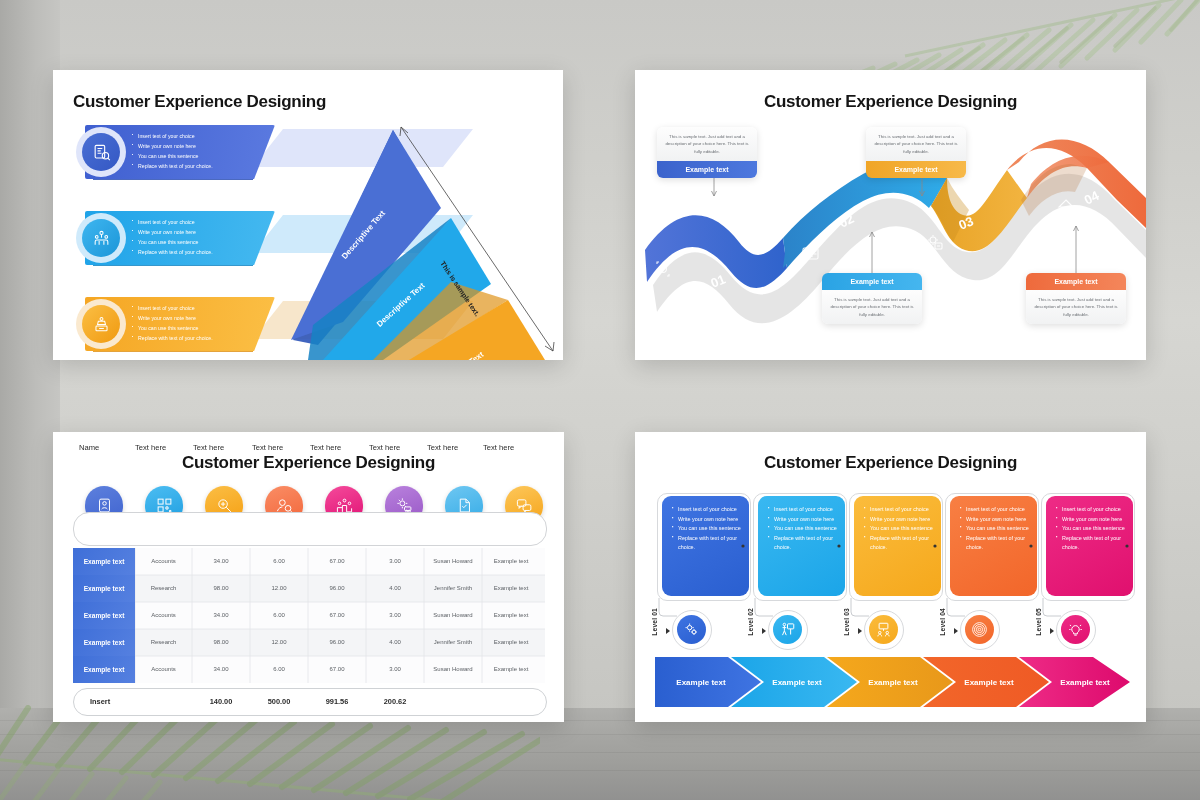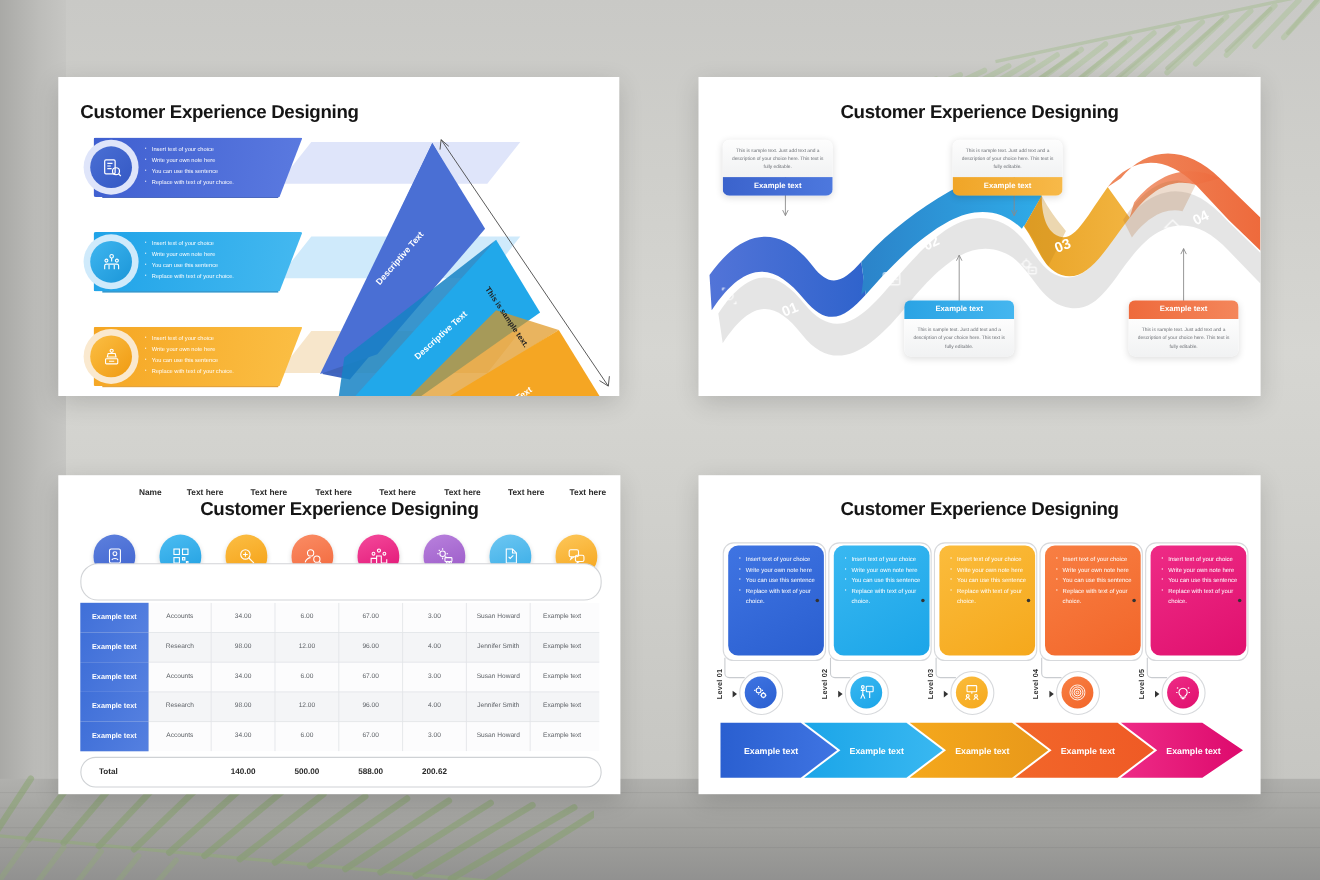--- a/index.html
+++ b/index.html
@@ -67,22 +67,22 @@
   .s2-body{background:linear-gradient(180deg,#fdfdfd,#f1f2f3);padding:6px 7px;
     text-align:center;color:#6a6e73;font-size:4.4px;line-height:7.4px;}
   .s2-lbl{color:#fff;font-weight:bold;font-size:7px;text-align:center;padding:5px 0;}
 
   
   .t3-circ{position:absolute;width:38px;height:38px;border-radius:50% 50% 46% 46%;
     display:flex;align-items:center;justify-content:center;
     box-shadow:0 2px 5px rgba(0,0,0,.17);}
   .t3-head{position:absolute;left:20px;top:510px;height:32px;
     border:1px solid #d2d4d7;border-radius:16px;background:#fff;z-index:5;}
-  .t3-hc{position:absolute;font-weight:bold;font-size:7.6px;color:#2b2b2b;
-    text-align:right;top:11px;}
+  .t3-hc{position:absolute;font-weight:normal;font-size:7.6px;color:#2b2b2b;
+    text-align:left;top:11px;}
   .t3-cell{position:absolute;font-size:6px;color:#5d6166;text-align:center;}
   .t3-name{position:absolute;color:#fff;font-weight:bold;font-size:6.6px;
     display:flex;align-items:center;justify-content:center;}
   .t3-total{position:absolute;border:1px solid #cfd2d5;border-radius:14px;background:#fff;}
   .t3-tt{position:absolute;font-weight:bold;font-size:7.4px;color:#2b2b2b;}
 
   
   .s4-out{position:absolute;border:1px solid #d7d9dc;border-radius:10px;}
   .s4-box{position:absolute;border-radius:9px;padding:9px 8px 8px 8px;box-sizing:border-box;}
   .s4-box ul{margin:0;padding:0;list-style:none;}
@@ -515,24 +515,24 @@
 
   <div class="t3-cell" style="left:82px;top:234px;width:57px;">Accounts</div>
   <div class="t3-cell" style="left:139px;top:234px;width:58px;">34.00</div>
   <div class="t3-cell" style="left:197px;top:234px;width:58px;">6.00</div>
   <div class="t3-cell" style="left:255px;top:234px;width:58px;">67.00</div>
   <div class="t3-cell" style="left:313px;top:234px;width:58px;">3.00</div>
   <div class="t3-cell" style="left:371px;top:234px;width:58px;">Susan Howard</div>
   <div class="t3-cell" style="left:429px;top:234px;width:58px;">Example text</div>
 
   <div class="t3-total" style="left:20px;top:256px;width:472px;height:26px;"></div>
-  <div class="t3-tt" style="left:37px;top:265px;">Total</div>
+  <div class="t3-tt" style="left:37px;top:265px;">Insert</div>
   <div class="t3-tt" style="left:139px;top:265px;width:58px;text-align:center;">140.00</div>
   <div class="t3-tt" style="left:197px;top:265px;width:58px;text-align:center;">500.00</div>
-  <div class="t3-tt" style="left:255px;top:265px;width:58px;text-align:center;">588.00</div>
+  <div class="t3-tt" style="left:255px;top:265px;width:58px;text-align:center;">991.56</div>
   <div class="t3-tt" style="left:313px;top:265px;width:58px;text-align:center;">200.62</div>
 </div>
 
 <div class="slide" id="slide4">
   <div class="title">Customer Experience Designing</div>
 
   <div class="s4-out" style="left:22px;top:61px;width:92px;height:106px;"></div>
   <div class="s4-box" style="left:27px;top:64px;width:87px;height:100px;background:linear-gradient(150deg,#3f74e2,#2a5fd0);">
     <ul>
       <li>Insert text of your choice</li>

